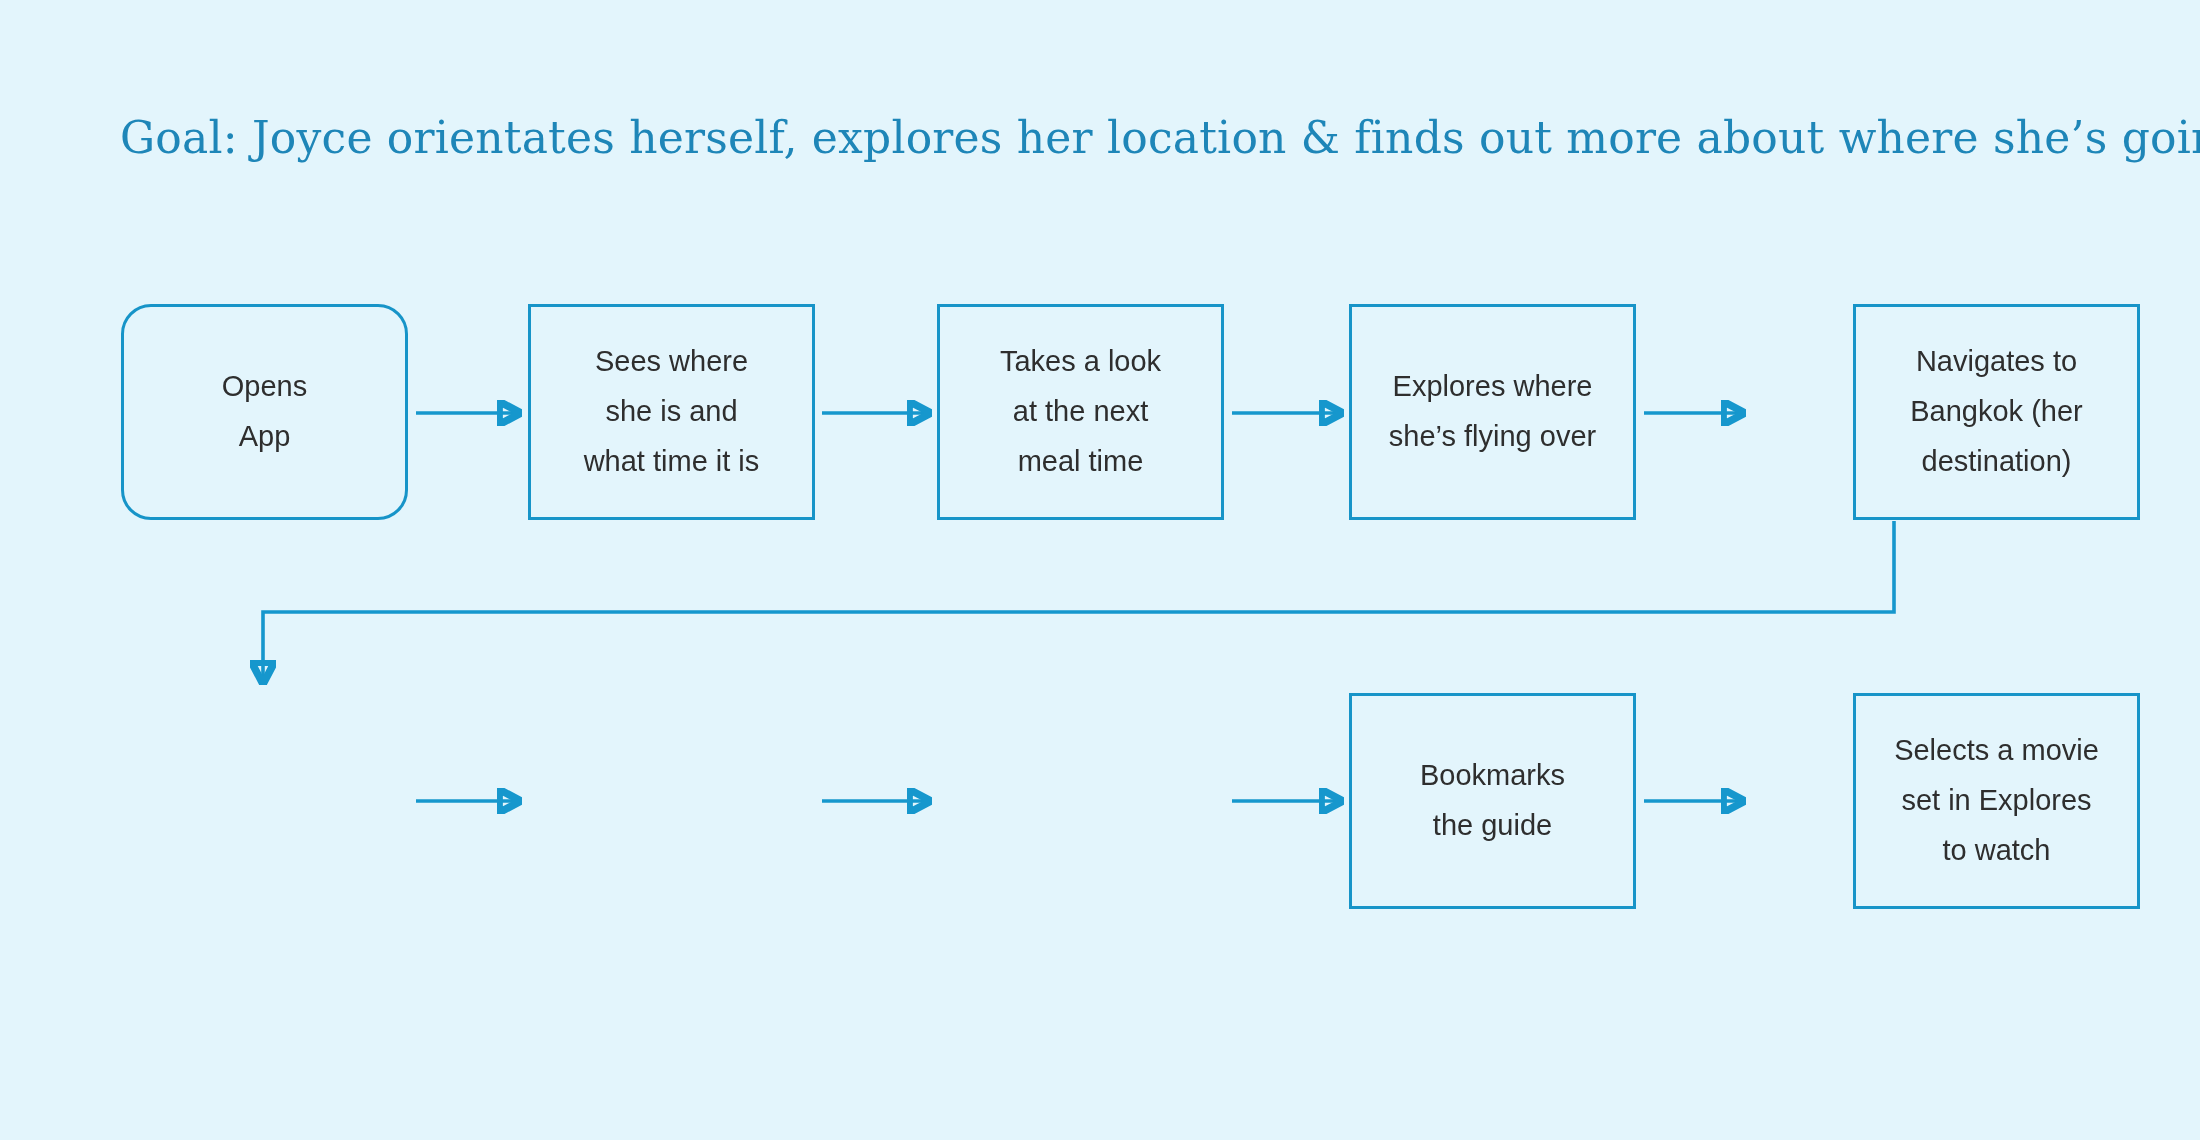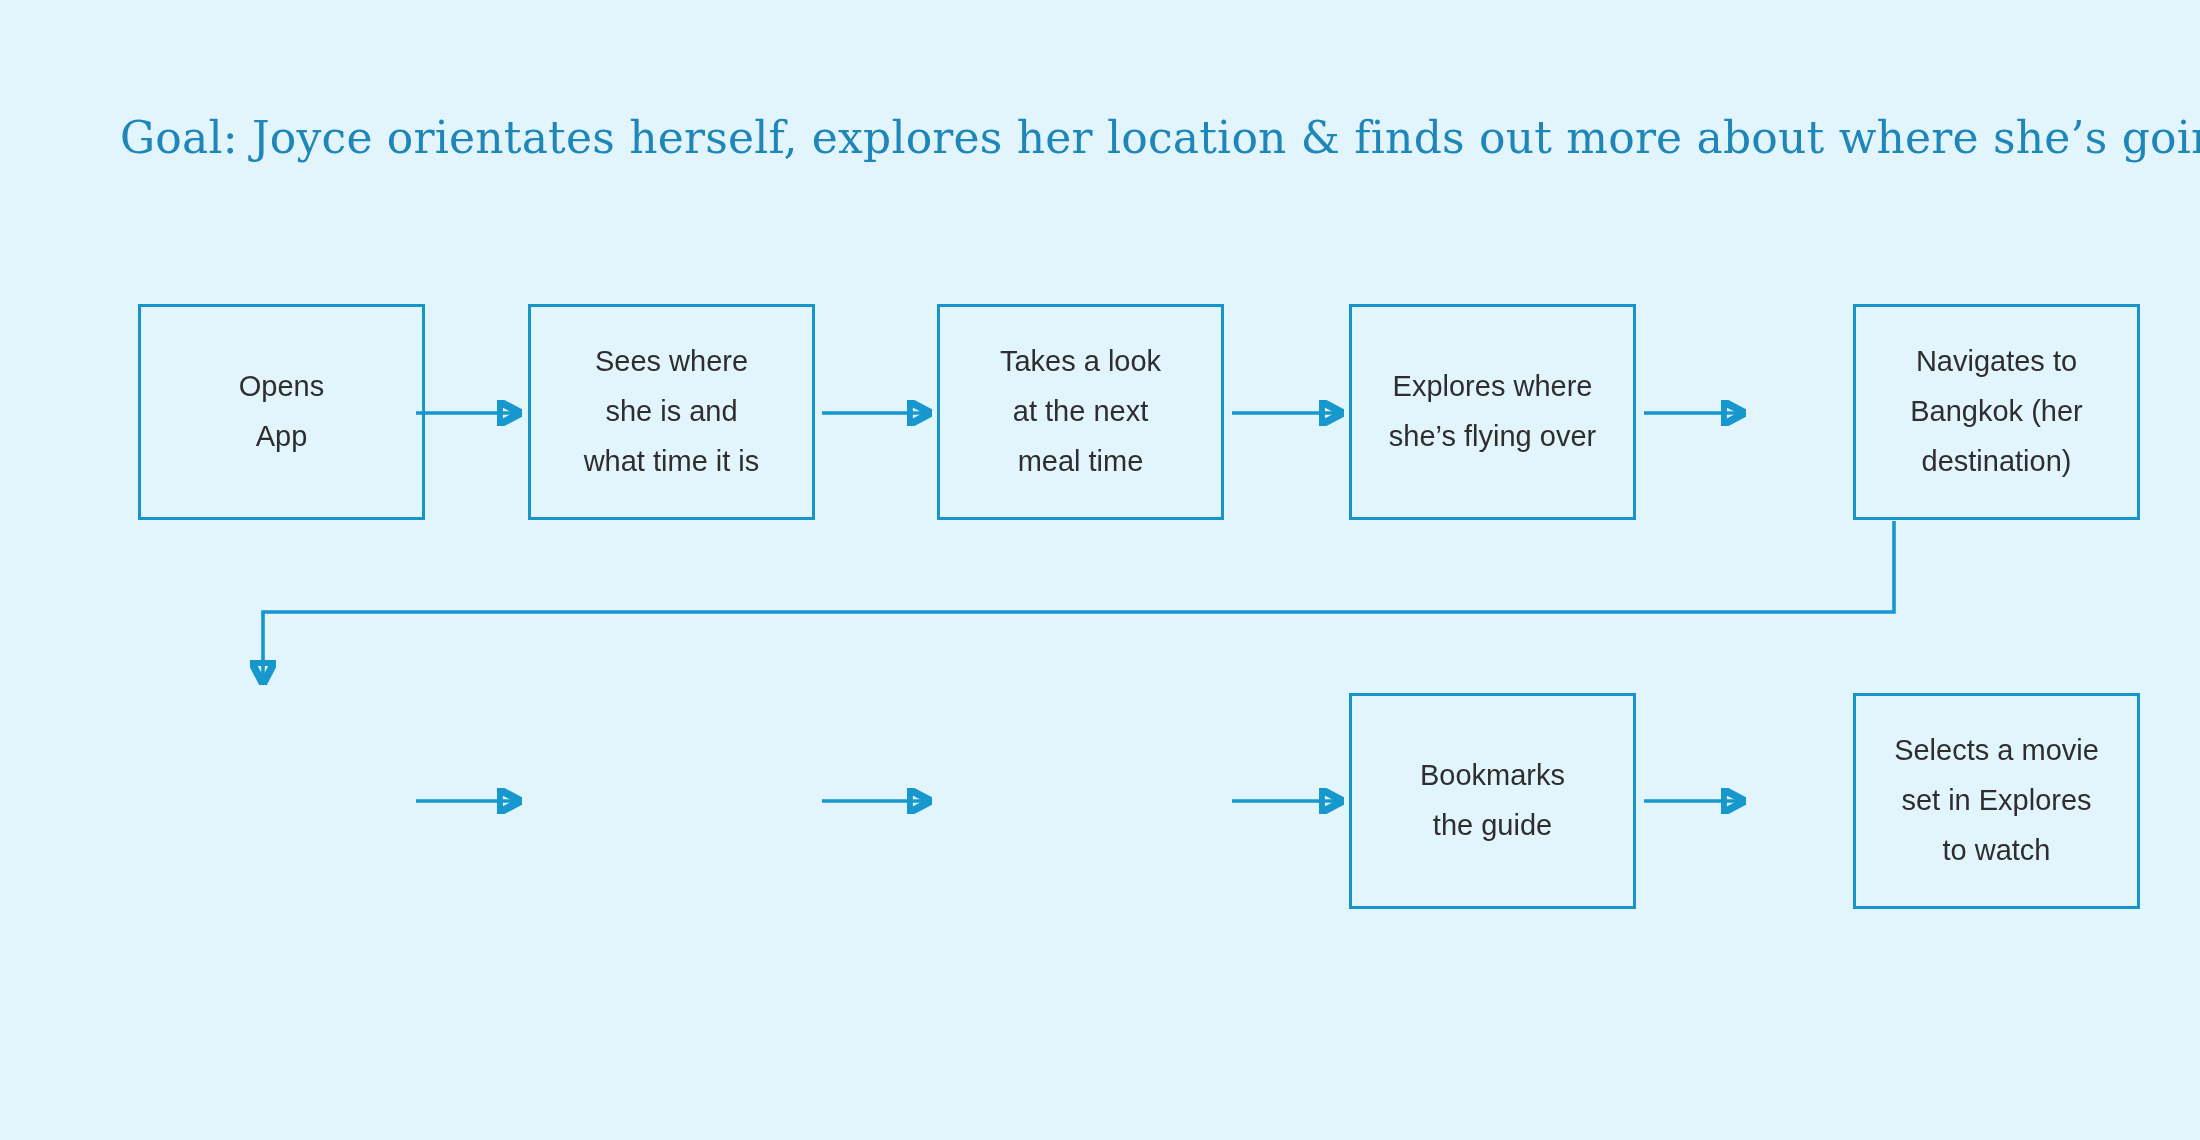--- a/index.html
+++ b/index.html
@@ -43,21 +43,21 @@
     align-items:center;
     justify-content:center;
     text-align:center;
     white-space:pre-line;
     font-size:29px;
     line-height:1.72;
     color:var(--text);
   }
   .row1{top:304px;}
   .row2{top:693px;}
-  .c1{left:138px;}
+  .c1{left:121px;border-radius:30px;}
   .c2{left:528px;}
   .c3{left:937px;}
   .c4{left:1349px;}
   .c5{left:1853px;}
   .arrow-layer{
     position:absolute;
     left:0;top:0;
     width:2200px;
     height:1140px;
     pointer-events:none;

